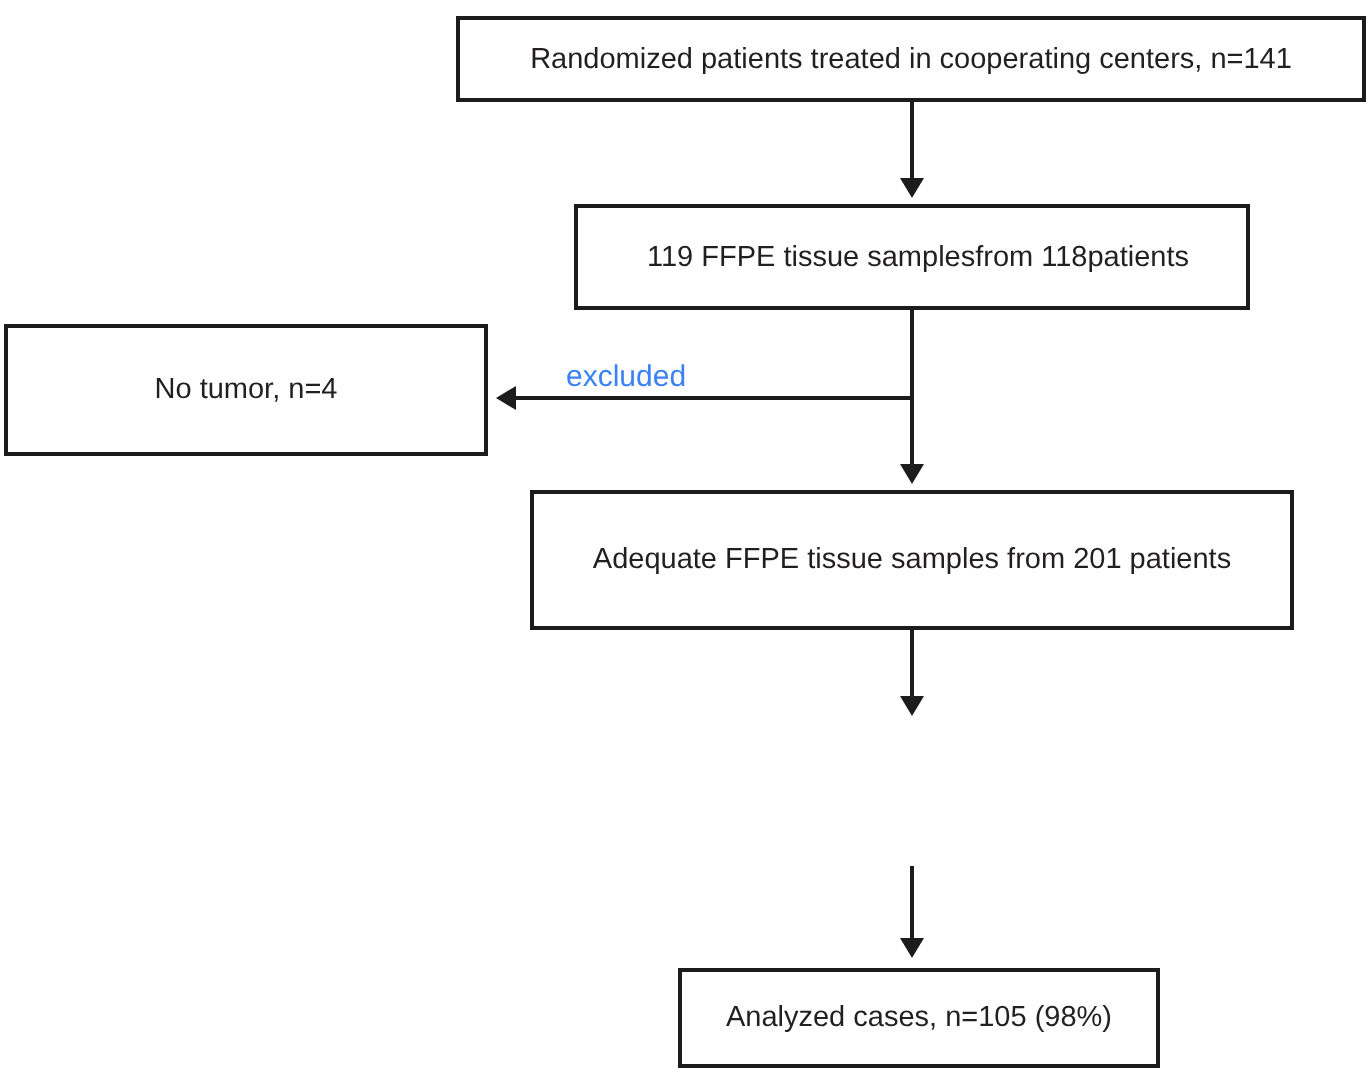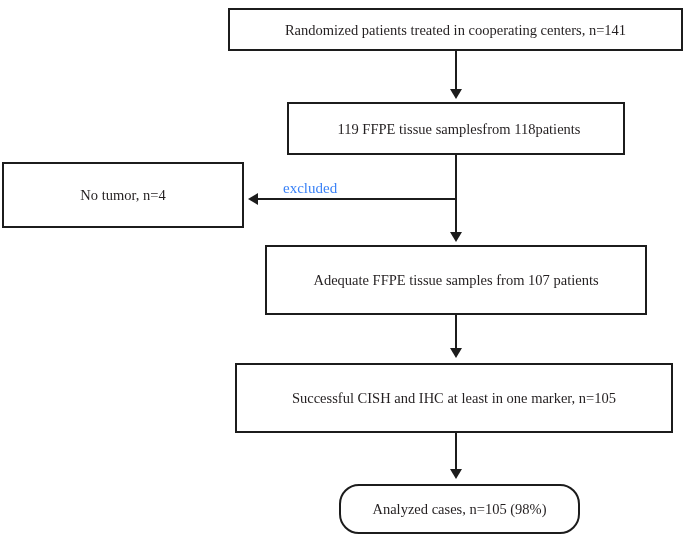--- a/index.html
+++ b/index.html
@@ -5,21 +5,21 @@
   html, body {
     margin: 0;
     padding: 0;
     background: #ffffff;
   }
   .canvas {
     position: relative;
     width: 685px;
     height: 538px;
     background: #ffffff;
-    font-family: Liberation Serif, serif;
+    font-family: Liberation Sans, sans-serif;
     color: #231f20;
     overflow: hidden;
   }
   .node {
     position: absolute;
     border: 2px solid #1c1c1c;
     background: #ffffff;
     display: flex;
     flex-direction: column;
     align-items: center;
@@ -61,21 +61,21 @@
     font-size: 15px;
     color: #3b82f6;
     white-space: nowrap;
   }
   
   #n-randomized { left: 228px; top: 8px;   width: 455px; height: 43px; }
   #n-ffpe       { left: 287px; top: 102px; width: 338px; height: 53px; padding-left: 12px; }
   #n-excluded   { left: 2px;   top: 162px; width: 242px; height: 66px; }
   #n-adequate   { left: 265px; top: 245px; width: 382px; height: 70px; }
   #n-successful { left: 235px; top: 363px; width: 438px; height: 70px; }
-  #n-analyzed   { left: 339px; top: 484px; width: 241px; height: 50px; border-radius: 20px; }
+  #n-analyzed   { left: 339px; top: 484px; width: 241px; height: 50px; }
 </style>
 </head>
 <body>
 
 <div class="canvas">
 
   <div class="node" id="n-randomized">
     <span>Randomized patients treated in cooperating centers, n=141</span>
   </div>
 
@@ -91,29 +91,26 @@
 
   <div class="hline" style="left:256px; top:198px; width:200px;"></div>
   <div class="arrowhead-left" style="left:248px; top:193px;"></div>
   <div class="edge-label" style="left:283px; top:180px;">excluded</div>
 
   <div class="node" id="n-excluded">
     <span>No tumor, n=4</span>
   </div>
 
   <div class="node" id="n-adequate">
-    <span>Adequate FFPE tissue samples from 107 patients</span>
+    <span>Adequate FFPE tissue samples from 201 patients</span>
   </div>
 
   <div class="vline" style="left:455px; top:315px; height:35px;"></div>
   <div class="arrowhead-down" style="left:450px; top:348px;"></div>
 
-  <div class="node" id="n-successful">
-    <span>Successful CISH and IHC at least in one marker, n=105</span>
-  </div>
 
   <div class="vline" style="left:455px; top:433px; height:38px;"></div>
   <div class="arrowhead-down" style="left:450px; top:469px;"></div>
 
   <div class="node" id="n-analyzed">
     <span>Analyzed cases, n=105 (98%)</span>
   </div>
 
 </div>
 

